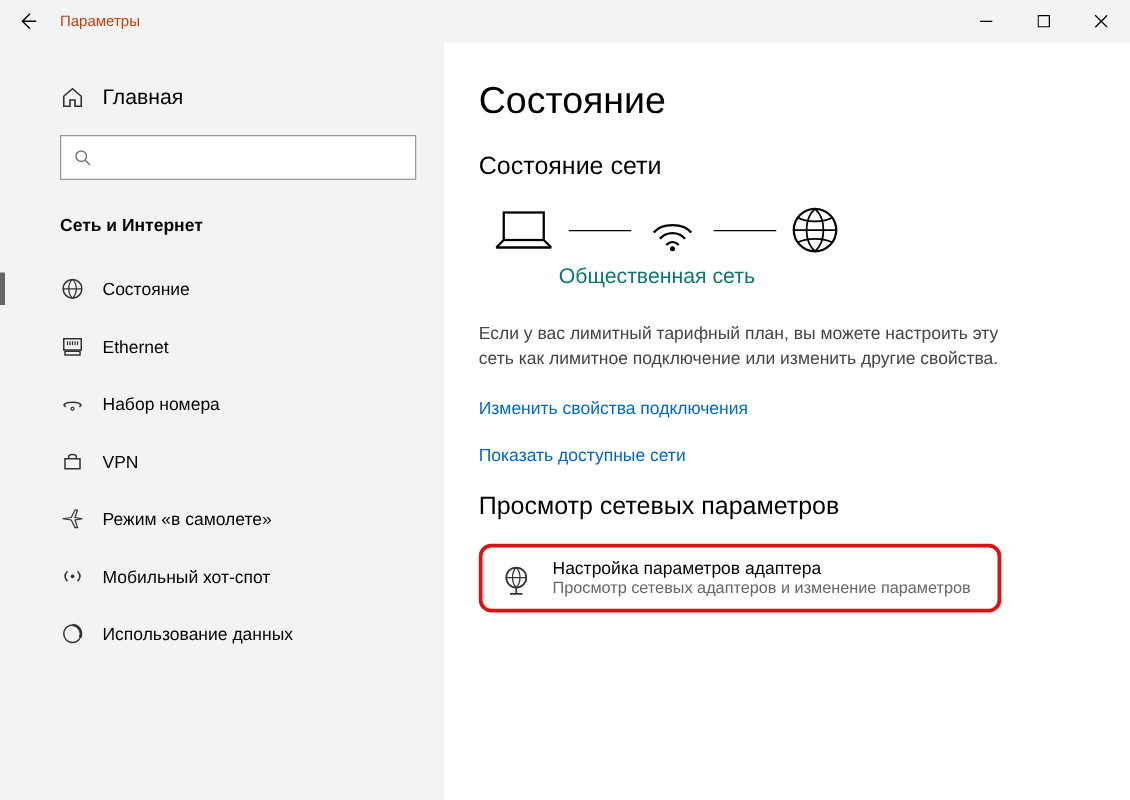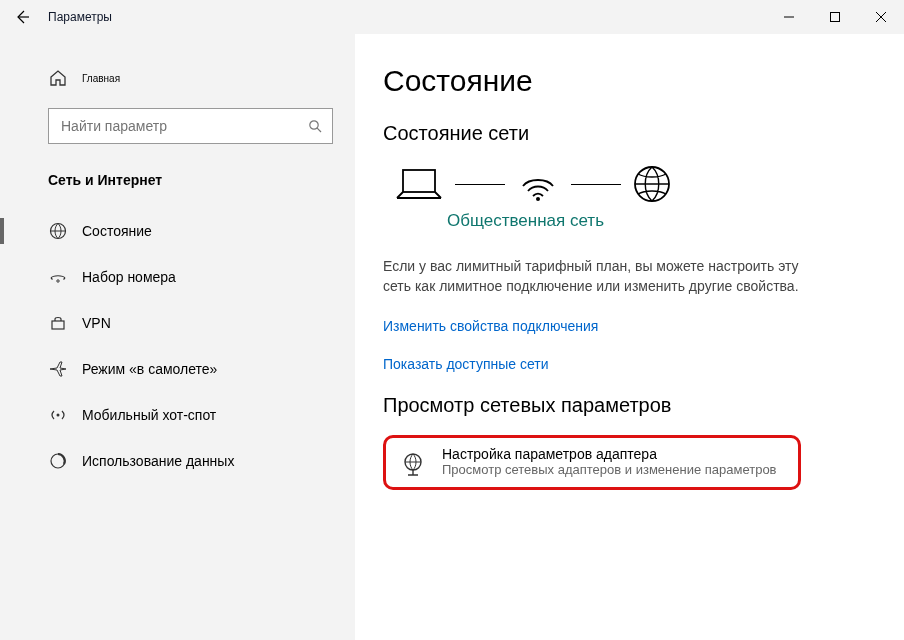--- a/index.html
+++ b/index.html
@@ -1,26 +1,26 @@
 <!DOCTYPE html>
 <html><head>
 <meta charset="utf-8">
 <style>
 html,body{margin:0;padding:0;font-family:"Segoe UI",Arial,sans-serif;background:#fff;color:#000}
 .window{width:904px;height:640px;display:flex;flex-direction:column;position:relative;background:#fff}
 .titlebar{height:34px;display:flex;align-items:center;background:#f3f3f3;border-bottom:0}
 .back{width:44px;height:34px;display:flex;align-items:center;justify-content:center}
 .back svg{width:16px;height:16px}
-.titletext{font-size:12px;color:#0f172a;padding-left:4px}
+.titletext{font-size:12px;color:#c2410c;padding-left:4px}
 .winctrls{margin-left:auto;display:flex}
 .winbtn{width:46px;height:34px;display:flex;align-items:center;justify-content:center}
 .winbtn svg{width:10px;height:10px}
 .body{flex:1;display:flex;overflow:hidden}
 .sidebar{width:355px;background:#f3f3f3;padding-top:24px;padding-left:0;position:relative}
-.home{display:flex;align-items:center;height:40px;padding-left:48px;font-size:10px}
+.home{display:flex;align-items:center;height:40px;padding-left:48px;font-size:17px}
 .homeinner{display:flex;align-items:center;gap:14px}
 .searchbox{margin:10px 22px 0 48px;height:34px;border:1px solid #999;background:#fff;display:flex;align-items:center;padding:0 10px;justify-content:space-between}
 .searchbox input{border:none;outline:none;font-size:14px;background:transparent;width:200px;font-family:inherit;color:#666}
 .searchbox .sicon{color:#666}
 .section{padding:28px 0 10px 48px;font-size:14px;font-weight:700}
 .nav{margin-top:10px}
 .navitem{display:flex;align-items:center;height:46px;padding-left:48px;font-size:14px;position:relative;gap:14px}
 .navitem.active::before{content:"";position:absolute;left:0;top:10px;bottom:10px;width:4px;background:#666}
 .navicon{width:20px;height:20px;display:flex;align-items:center;justify-content:center;color:#333}
 .content{flex:1;padding:30px 40px 0 28px;overflow:hidden}
@@ -76,40 +76,49 @@
           <span class="navicon">
             <svg viewBox="0 0 20 20">
                 <path d="M3 9 L10 3 L17 9 V17 H12 V12 H8 V17 H3 Z" stroke="#333" stroke-width="1.3" fill="none"></path>
               </svg>
           </span>
           <span>Главная</span>
         </div>
       </div>
 
       <div class="searchbox">
-        <input type="text" placeholder="Найти параметр" style="">
         <span class="sicon">
           <svg width="14" height="14" viewBox="0 0 14 14">
               <circle cx="6" cy="6" r="4.2" stroke="#777" stroke-width="1.2" fill="none"></circle>
               <path d="M9.2 9.2 L13 13" stroke="#777" stroke-width="1.2"></path>
             </svg>
         </span>
       </div>
 
       <div class="section">Сеть и Интернет</div>
 
       <div class="nav">
         <div class="navitem active">
           <span class="navicon">
             <svg viewBox="0 0 20 20">
                 <circle cx="10" cy="10" r="7.5" stroke="#333" stroke-width="1.2" fill="none"></circle>
                 <path d="M2.5 10 H17.5 M10 2.5 C6 6 6 14 10 17.5 C14 14 14 6 10 2.5" stroke="#333" stroke-width="1" fill="none"></path>
               </svg>
           </span>
           <span>Состояние</span>
+        </div>
+        <div class="navitem">
+          <span class="navicon">
+            <svg viewBox="0 0 20 20">
+                <rect x="3" y="4" width="14" height="9" stroke="#333" stroke-width="1.2" fill="none"></rect>
+                <rect x="4" y="14" width="12" height="3" stroke="#333" stroke-width="1.2" fill="none"></rect>
+                <path d="M6 6 V9 M8 6 V9 M10 6 V9 M12 6 V9 M14 6 V9" stroke="#333" stroke-width="1"></path>
+              </svg>
+          </span>
+          <span>Ethernet</span>
         </div>
         <div class="navitem">
           <span class="navicon">
             <svg viewBox="0 0 20 20">
                 <path d="M3 11 C5 8 15 8 17 11" stroke="#333" stroke-width="1.2" fill="none"></path>
                 <path d="M4.5 12.5 L3 11 M15.5 12.5 L17 11" stroke="#333" stroke-width="1.2"></path>
                 <circle cx="10" cy="14" r="1.2" stroke="#333" stroke-width="1" fill="none"></circle>
               </svg>
           </span>
           <span>Набор номера</span>

